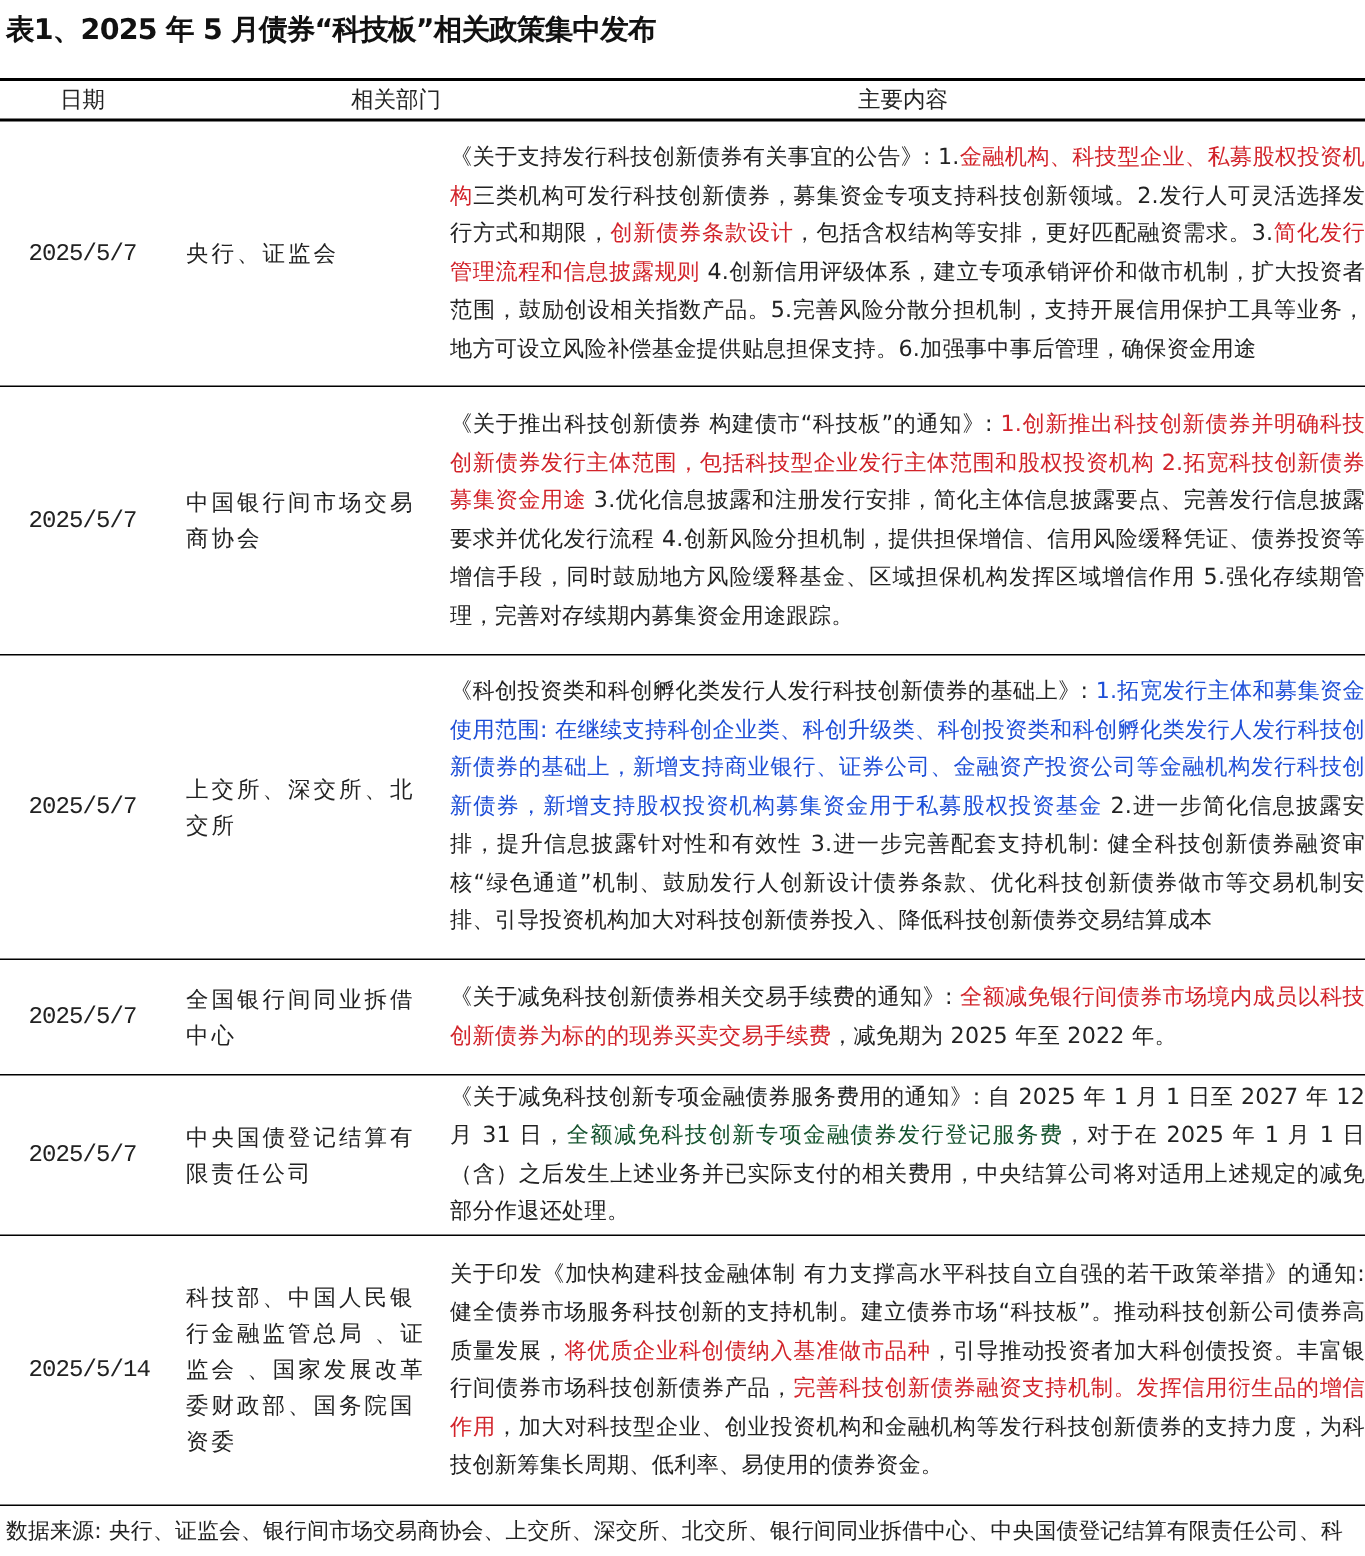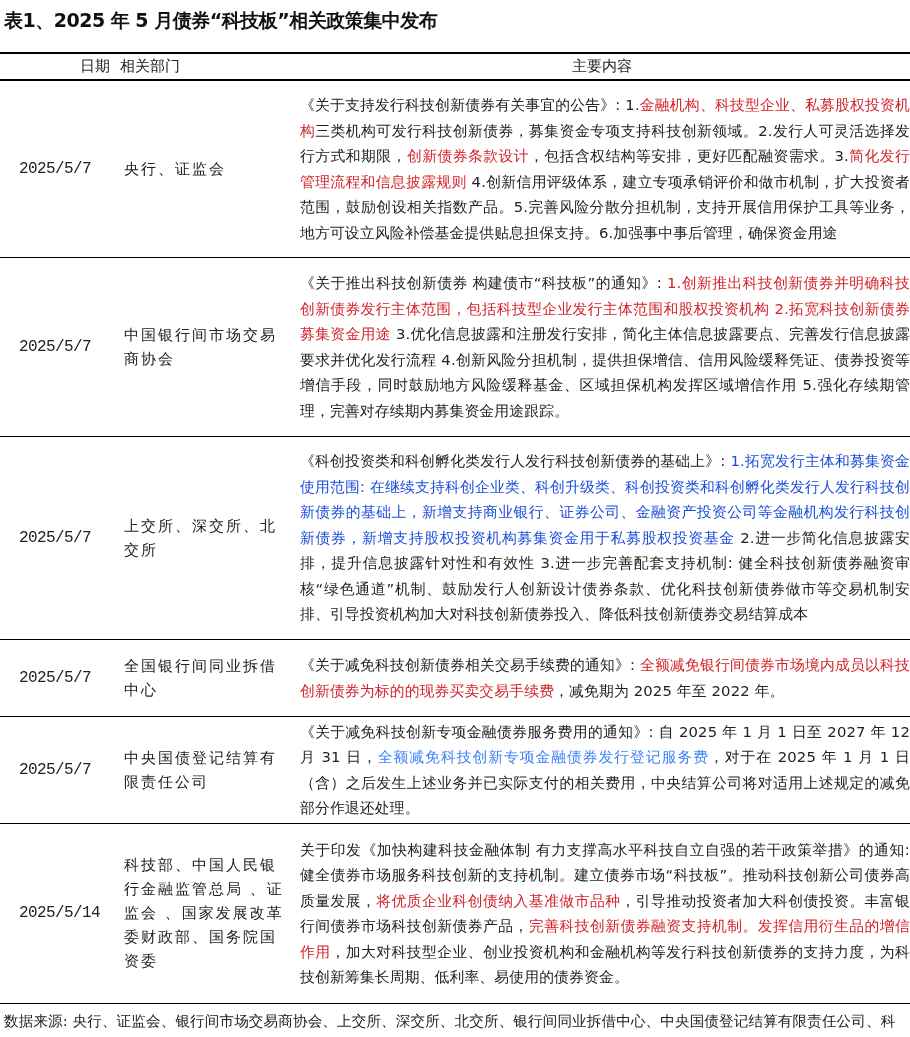--- a/index.html
+++ b/index.html
@@ -1,21 +1,21 @@
 <!DOCTYPE html>
 <html><head>
 <meta charset="utf-8">
 <style>
   html, body { margin:0; padding:0; background:#ffffff; }
   body { width:910px; height:1037px; overflow:hidden; font-family:"DejaVu Sans", "Liberation Sans", sans-serif; color:#222; }
   .title { height:52px; line-height:40px; padding-left:4px; font-size:19px; font-weight:bold; color:#111; letter-spacing:-0.5px; white-space:nowrap; }
   table { border-collapse:collapse; width:910px; table-layout:fixed; }
   th { font-weight:normal; font-size:15px; height:25px; padding:0; border-top:2px solid #000; border-bottom:2px solid #000; color:#222; }
-  th.c1 { text-align:right;margin-left:36px; }
-  th.c2 { text-align:left; padding-left:10px; }
+  th.c1 { text-align:center;margin-left:36px; }
+  th.c2 { text-align:right; padding-left:10px; }
   th.c3 { }
   td { border-bottom:1.5px solid #000; vertical-align:middle; font-size:15px; padding:0; }
   td.date { padding-left:19px; font-family:Liberation Mono, monospace; font-size:16px; letter-spacing:-0.6px; }
   td.dept { padding-left:14px; padding-right:6px; line-height:24px; letter-spacing:2px; }
   td.content { padding:2px 0 2px 6px; line-height:25.5px; text-align:justify; font-size:14.8px; letter-spacing:0.15px; }
   .red { color:#d2232a; }
   .footer { padding:4px 0 0 4px; font-size:14.6px; line-height:25px; letter-spacing:0.1px; color:#222; }
   col.c1 { width:110px; } col.c2 { width:184px; } col.c3 { width:616px; }
 </style>
 </head>
@@ -53,21 +53,21 @@
       <td class="content"><span>《科创投资类和科创孵化类发行人发行科技创新债券的基础上》: </span><span class="red" style="color: #1d4ed8;">1.拓宽发行主体和募集资金使用范围: 在继续支持科创企业类、科创升级类、科创投资类和科创孵化类发行人发行科技创新债券的基础上，新增支持商业银行、证券公司、金融资产投资公司等金融机构发行科技创新债券，新增支持股权投资机构募集资金用于私募股权投资基金</span><span> 2.进一步简化信息披露安排，提升信息披露针对性和有效性 3.进一步完善配套支持机制: 健全科技创新债券融资审核“绿色通道”机制、鼓励发行人创新设计债券条款、优化科技创新债券做市等交易机制安排、引导投资机构加大对科技创新债券投入、降低科技创新债券交易结算成本</span></td>
     </tr>
     <tr style="height:77px">
       <td class="date">2025/5/7</td>
       <td class="dept">全国银行间同业拆借中心</td>
       <td class="content"><span>《关于减免科技创新债券相关交易手续费的通知》: </span><span class="red" style="color: rgb(210, 35, 42);">全额减免银行间债券市场境内成员以科技创新债券为标的的现券买卖交易手续费</span><span>，减免期为 2025 年至 2022 年。</span></td>
     </tr>
     <tr style="height:100px">
       <td class="date">2025/5/7</td>
       <td class="dept">中央国债登记结算有限责任公司</td>
-      <td class="content"><span>《关于减免科技创新专项金融债券服务费用的通知》: 自 2025 年 1 月 1 日至 2027 年 12 月 31 日，</span><span class="red" style="color: #3b82f6;">全额减免科技创新专项金融债券发行登记服务费</span><span>，对于在 2025 年 1 月 1 日（含）之后发生上述业务并已实际支付的相关费用，中央结算公司将对适用上述规定的减免部分作退还处理。</span></td>
+      <td class="content"><span>《关于减免科技创新专项金融债券服务费用的通知》: 自 2025 年 1 月 1 日至 2027 年 12 月 31 日，</span><span class="red" style="color: #14532d;">全额减免科技创新专项金融债券发行登记服务费</span><span>，对于在 2025 年 1 月 1 日（含）之后发生上述业务并已实际支付的相关费用，中央结算公司将对适用上述规定的减免部分作退还处理。</span></td>
     </tr>
     <tr style="height:180px">
       <td class="date">2025/5/14</td>
       <td class="dept">科技部、中国人民银行金融监管总局 、证监会 、国家发展改革委财政部、国务院国资委</td>
       <td class="content"><span>关于印发《加快构建科技金融体制 有力支撑高水平科技自立自强的若干政策举措》的通知: 健全债券市场服务科技创新的支持机制。建立债券市场“科技板”。推动科技创新公司债券高质量发展，</span><span class="red" style="color: rgb(210, 35, 42);">将优质企业科创债纳入基准做市品种</span><span>，引导推动投资者加大科创债投资。丰富银行间债券市场科技创新债券产品，</span><span class="red" style="color: rgb(210, 35, 42);">完善科技创新债券融资支持机制。发挥信用衍生品的增信作用</span><span>，加大对科技型企业、创业投资机构和金融机构等发行科技创新债券的支持力度，为科技创新筹集长周期、低利率、易使用的债券资金。</span></td>
     </tr>
   </tbody>
 </table>
 
 <div class="footer">数据来源: 央行、证监会、银行间市场交易商协会、上交所、深交所、北交所、银行间同业拆借中心、中央国债登记结算有限责任公司、科技部、中国人民银行金融监管总局、发改委、财政部、国务院国资委，兴业证券经济与金融研究院整理</div>

